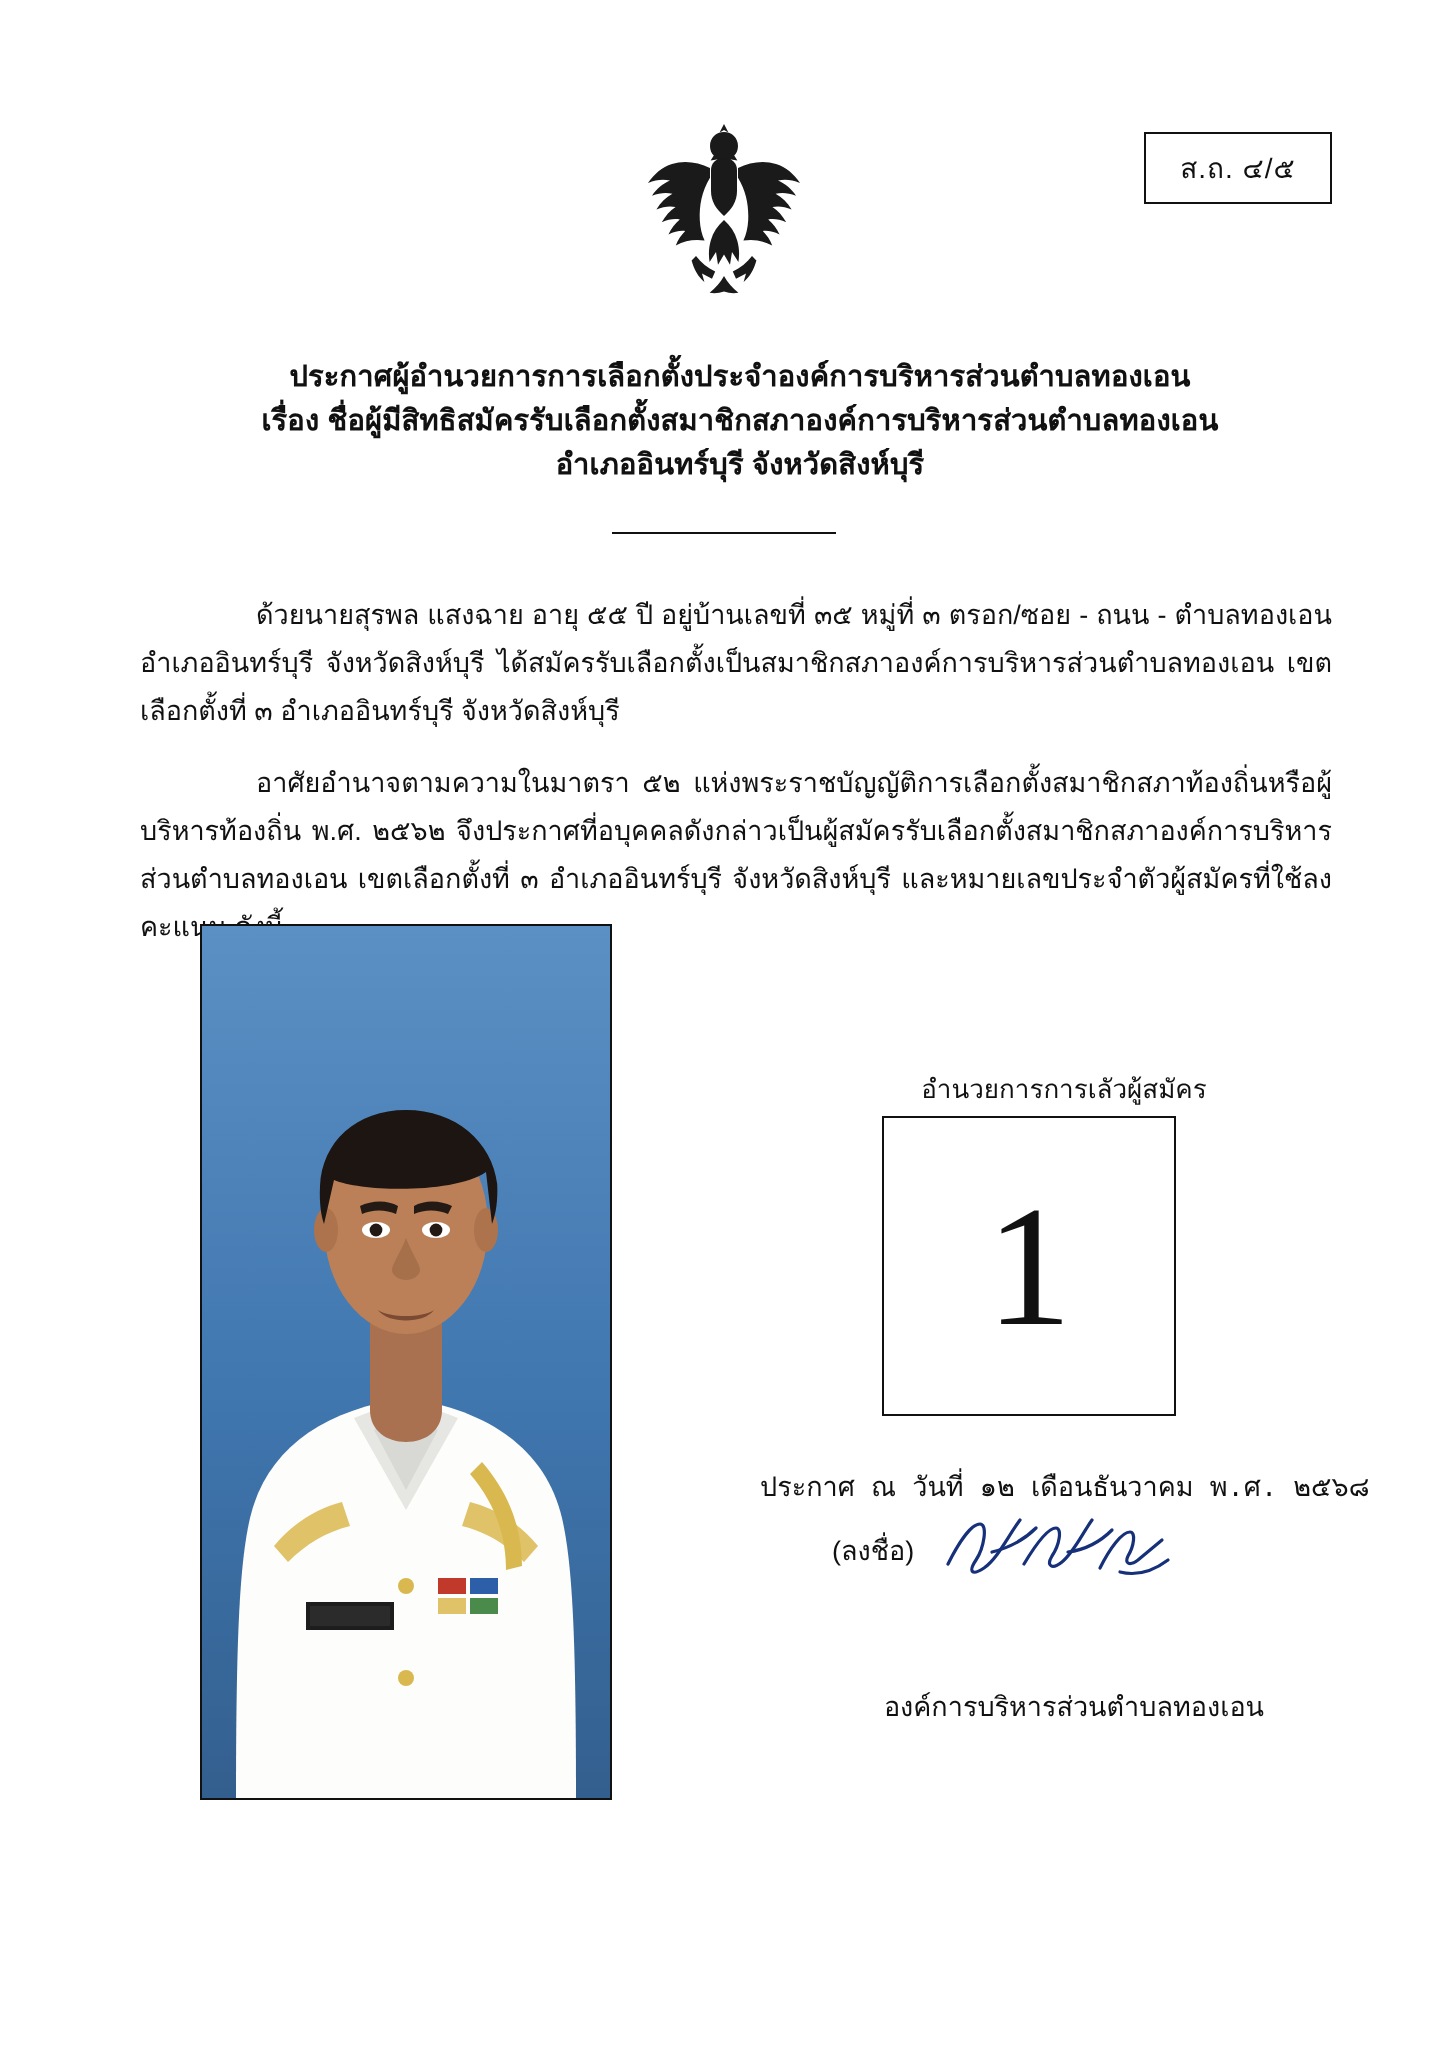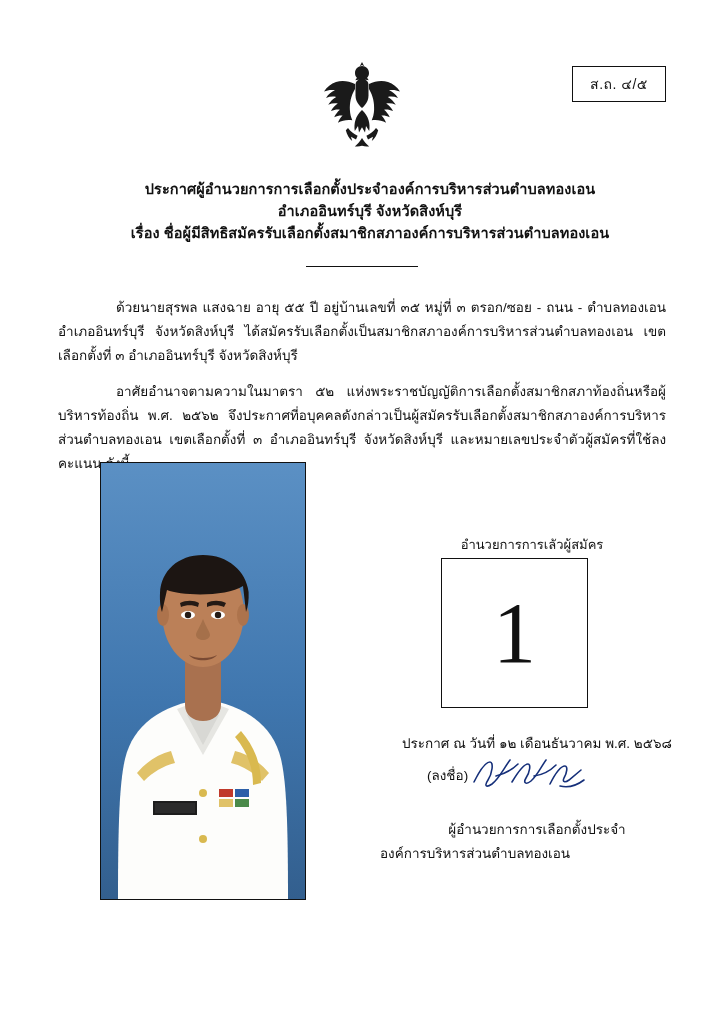--- a/index.html
+++ b/index.html
@@ -78,20 +78,21 @@
     left: 58px;
     right: 58px;
     top: 296px;
     font-size: 13.5px;
     line-height: 24px;
   }
   .para {
     margin-bottom: 12px;
     text-align: justify;
     text-justify: inter-word;
+    margin-left: 12px;
   }
   .para .indent { display: inline-block; width: 58px; }
 
   
   .photo-frame {
     position: absolute;
     left: 100px;
     top: 462px;
     width: 204px;
     height: 436px;
@@ -141,37 +142,36 @@
     line-height: 86px;
     font-family: "Liberation Serif", serif;
     font-weight: normal;
   }
 
   .announce-date {
     position: absolute;
     left: 380px;
     right: 30px;
     top: 732px;
-    text-align: center;
-    font-size: 13.5px;
+    font-size: 13.5px;
+    font-family: Liberation Mono, monospace;
   }
   .sign-row {
     position: absolute;
     left: 380px;
     right: 30px;
     top: 762px;
     text-align: center;
     font-size: 13.5px;
   }
   .sign-row .signed-label {
     position: absolute;
     left: 36px;
     top: 2px;
     font-size: 13.5px;
-    margin-left: 11px;
   }
   .signature {
     position: absolute;
     left: 468px;
     top: 752px;
     width: 120px;
     height: 42px;
   }
   .sig-name {
     position: absolute;
@@ -187,21 +187,21 @@
     right: 30px;
     top: 818px;
     text-align: center;
     font-size: 13.5px;
   }
   .sig-title2 {
     position: absolute;
     left: 380px;
     right: 30px;
     top: 842px;
-    text-align: left;
+    text-align: center;
     font-size: 13.5px;
   }
 </style>
 </head>
 <body>
 
 <div class="page">
 
   <div class="form-code">
     <span>ส.ถ. ๔/๕</span>
@@ -224,22 +224,22 @@
         <path d="M52 48c-3.2 2.8-5.4 6.2-6.6 10.2-1 3.4-1.2 7-0.6 10.8l3.2-5 1 6.4 3-5.2 3 5.2 1-6.4 3.2 5c.6-3.8.4-7.4-.6-10.8-1.2-4-3.4-7.4-6.6-10.2z"></path>
 
         <path d="M38 66c2.6 3.4 5.8 6 9.6 7.8l-1.6 3.6-5-2.6 1.2 4.2c-3-2.6-5.2-6.2-6.4-10.8zM66 66c-2.6 3.4-5.8 6-9.6 7.8l1.6 3.6 5-2.6-1.2 4.2c3-2.6 5.2-6.2 6.4-10.8z"></path>
         <path d="M52 76c-1.8 3.2-4.2 6-7.2 8.4 2.4.4 4.8.2 7.2-.6 2.4.8 4.8 1 7.2.6-3-2.4-5.4-5.2-7.2-8.4z"></path>
       </g>
     </svg>
   </div>
 
   <div class="header">
     <div class="line">ประกาศผู้อำนวยการการเลือกตั้งประจำองค์การบริหารส่วนตำบลทองเอน</div>
+    <div class="line">เรื่อง ชื่อผู้มีสิทธิสมัครรับเลือกตั้งสมาชิกสภาองค์การบริหารส่วนตำบลทองเอน</div>
     <div class="line">อำเภออินทร์บุรี จังหวัดสิงห์บุรี</div>
-    <div class="line">เรื่อง ชื่อผู้มีสิทธิสมัครรับเลือกตั้งสมาชิกสภาองค์การบริหารส่วนตำบลทองเอน</div>
   </div>
 
   <div class="divider"></div>
 
   <div class="body-text">
     <div class="para"><span class="indent"></span><span>ด้วยนายสุรพล แสงฉาย อายุ ๕๕ ปี อยู่บ้านเลขที่ ๓๕ หมู่ที่ ๓ ตรอก/ซอย - ถนน - ตำบลทองเอน อำเภออินทร์บุรี จังหวัดสิงห์บุรี ได้สมัครรับเลือกตั้งเป็นสมาชิกสภาองค์การบริหารส่วนตำบลทองเอน เขตเลือกตั้งที่ ๓ อำเภออินทร์บุรี จังหวัดสิงห์บุรี</span></div>
     <div class="para"><span class="indent"></span><span>อาศัยอำนาจตามความในมาตรา ๕๒ แห่งพระราชบัญญัติการเลือกตั้งสมาชิกสภาท้องถิ่นหรือผู้บริหารท้องถิ่น พ.ศ. ๒๕๖๒ จึงประกาศที่อบุคคลดังกล่าวเป็นผู้สมัครรับเลือกตั้งสมาชิกสภาองค์การบริหารส่วนตำบลทองเอน เขตเลือกตั้งที่ ๓ อำเภออินทร์บุรี จังหวัดสิงห์บุรี และหมายเลขประจำตัวผู้สมัครที่ใช้ลงคะแนน ดังนี้</span></div>
   </div>
 
   <div class="photo-frame">
@@ -306,16 +306,15 @@
         <path d="M6 30c6-12 12-20 16-20s2 12-2 18c-4 6-2 8 4 4 7-5 12-16 18-24"></path>
         <path d="M28 24c8-2 16-6 22-12"></path>
         <path d="M44 30c6-10 12-18 16-18 3 0 2 8-2 14-3 5 0 7 5 3 6-5 10-14 15-21"></path>
         <path d="M66 24c8-1 16-5 22-11"></path>
         <path d="M82 32c5-10 11-18 15-18 3 0 2 7-1 12-2 4 1 5 5 2l12-10"></path>
         <path d="M92 34c8 2 16 0 24-6"></path>
       </g>
     </svg>
   </div>
 
-  <div class="sig-title1">ผู้อำนวยการการเลือกตั้งประจำ</div>
   <div class="sig-title2">องค์การบริหารส่วนตำบลทองเอน</div>
 
 </div>
 
 </body></html>

